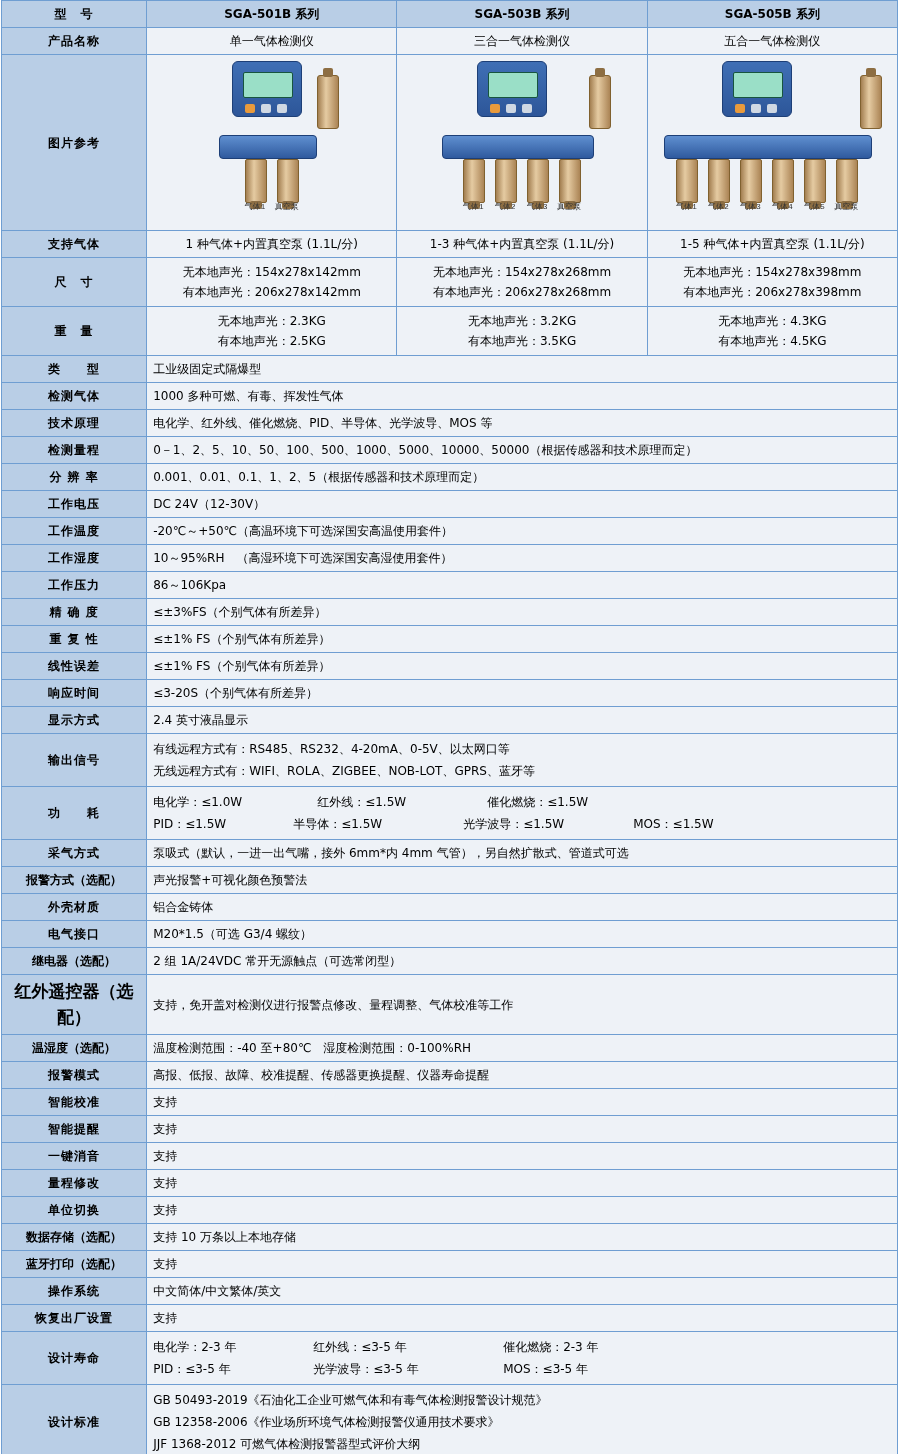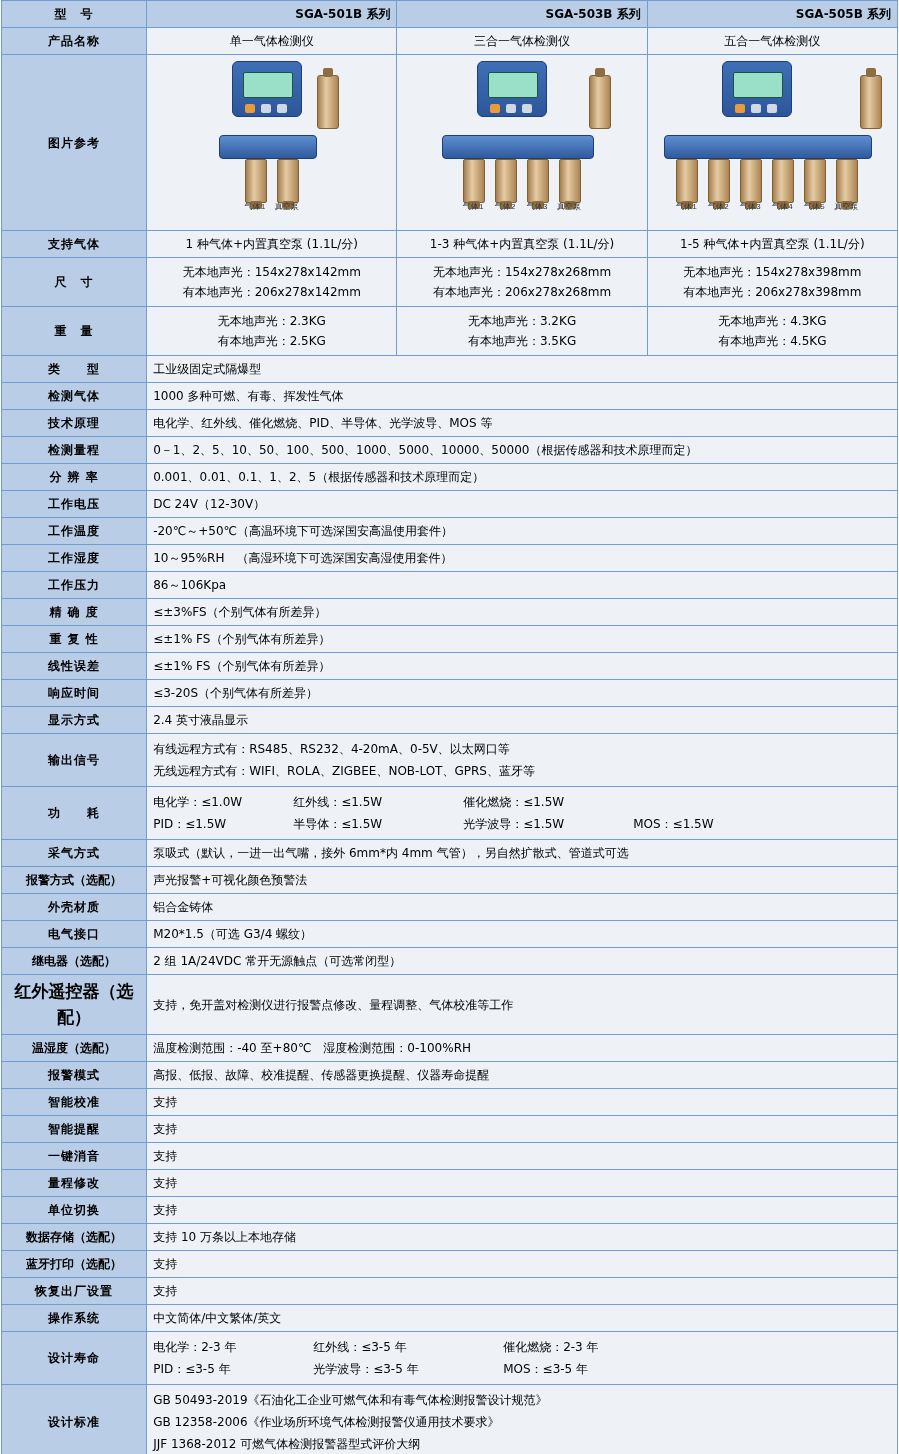--- a/index.html
+++ b/index.html
@@ -28,21 +28,21 @@
     text-align:center;
     font-weight:bold;
     width:120px;
     letter-spacing:1px;
     color:#000;
   }
   .lbl-sm{letter-spacing:0;}
   .val{background:#eef2f7;}
   .hdr{
     background:#b9cee6;
-    text-align:right;
+    text-align:center;
     font-weight:bold;
   }
   .ctr{text-align:center;}
   .twoline div{padding:1px 0;}
   .imgcell{background:#eef2f7;padding:0;height:175px;}
   .dev-wrap{
     position:relative;
     width:100%;
     height:175px;
     font-family:Liberation Mono, monospace;
@@ -313,21 +313,21 @@
         <div>有线远程方式有：RS485、RS232、4-20mA、0-5V、以太网口等</div>
         <div>无线远程方式有：WIFI、ROLA、ZIGBEE、NOB-LOT、GPRS、蓝牙等</div>
       </td>
     </tr>
 
     <tr>
       <td class="lbl">功　　耗</td>
       <td class="val multi" colspan="3">
         <div class="kv">
           <span class="it" style="width:140px;margin-right:0;"><span>电化学：</span><span>≤1.0W</span></span>
-          <span class="it" style="width:170px;margin-right:0;"><span>红外线：</span><span>≤1.5W</span></span>
+          <span class="it" style="width:170px;margin-right:0;margin-left:24px;"><span>红外线：</span><span>≤1.5W</span></span>
           <span class="it"><span>催化燃烧：</span><span>≤1.5W</span></span>
         </div>
         <div class="kv">
           <span class="it" style="width:140px;margin-right:0;"><span>PID：</span><span>≤1.5W</span></span>
           <span class="it" style="width:170px;margin-right:0;"><span>半导体：</span><span>≤1.5W</span></span>
           <span class="it" style="width:170px;margin-right:0;"><span>光学波导：</span><span>≤1.5W</span></span>
           <span class="it"><span>MOS：</span><span>≤1.5W</span></span>
         </div>
       </td>
     </tr>
@@ -386,26 +386,26 @@
     </tr>
     <tr>
       <td class="lbl lbl-sm">数据存储（选配）</td>
       <td class="val" colspan="3">支持 10 万条以上本地存储</td>
     </tr>
     <tr>
       <td class="lbl lbl-sm">蓝牙打印（选配）</td>
       <td class="val" colspan="3">支持</td>
     </tr>
     <tr>
-      <td class="lbl">恢复出厂设置</td>
-      <td class="val" colspan="3">支持</td>
-    </tr>
-    <tr>
       <td class="lbl">操作系统</td>
       <td class="val" colspan="3">中文简体/中文繁体/英文</td>
+    </tr>
+    <tr>
+      <td class="lbl">恢复出厂设置</td>
+      <td class="val" colspan="3">支持</td>
     </tr>
 
     <tr>
       <td class="lbl">设计寿命</td>
       <td class="val multi" colspan="3">
         <div class="kv">
           <span class="it" style="width:160px;margin-right:0;"><span>电化学：</span><span>2-3 年</span></span>
           <span class="it" style="width:190px;margin-right:0;"><span>红外线：</span><span>≤3-5 年</span></span>
           <span class="it"><span>催化燃烧：</span><span>2-3 年</span></span>
         </div>

